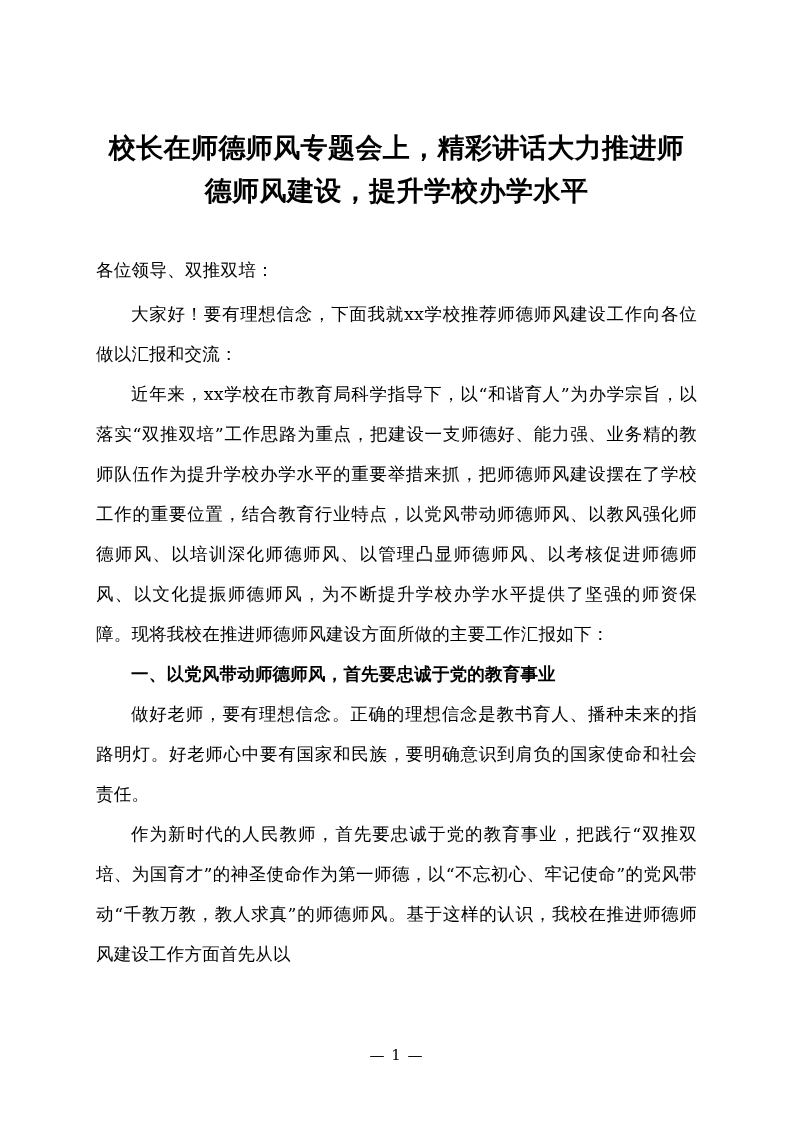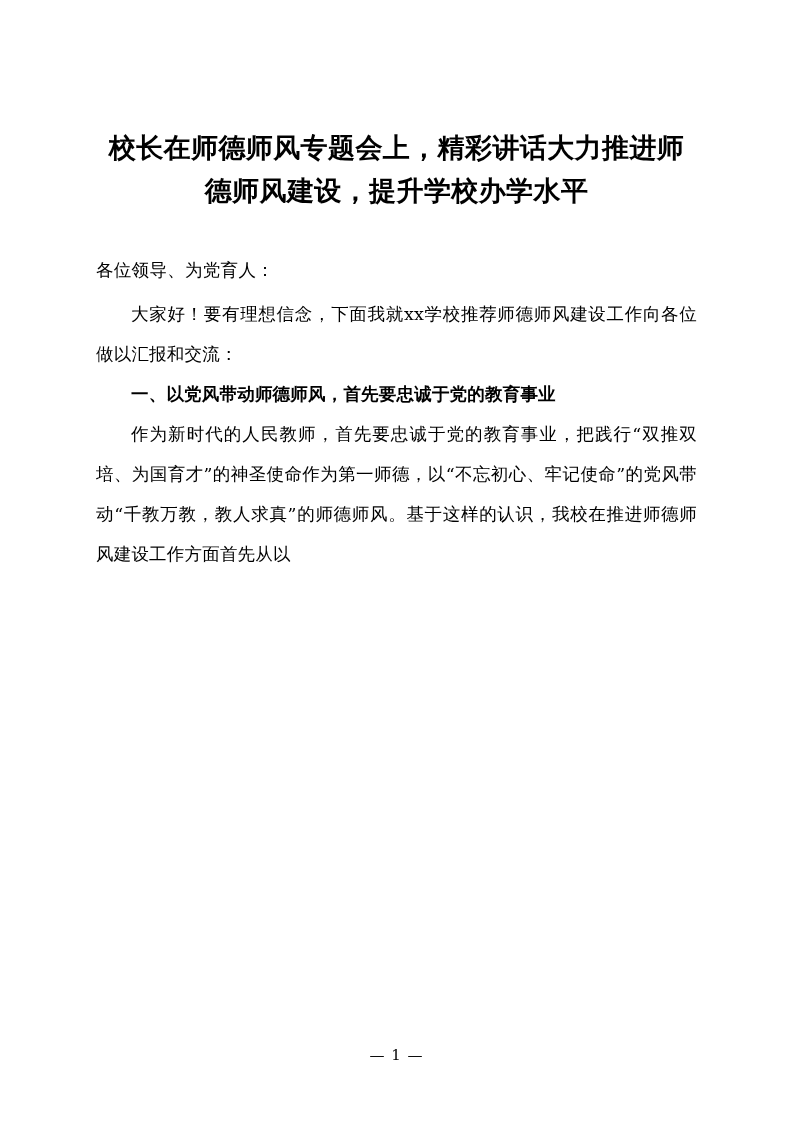--- a/index.html
+++ b/index.html
@@ -68,21 +68,23 @@
     letter-spacing: 1px;
   }
 </style>
 </head>
 <body>
 
 <div class="page">
 
   <h1 class="doc-title">校长在师德师风专题会上，精彩讲话大力推进师德师风建设，提升学校办学水平</h1>
 
-  <div class="salutation">各位领导、为党育人：</div>
+  <div class="salutation">各位领导、双推双培：</div>
 
   <p class="body-para">大家好！要有理想信念，下面我就xx学校推荐师德师风建设工作向各位做以汇报和交流：</p>
+  <p class="body-para">近年来，xx学校在市教育局科学指导下，以“和谐育人”为办学宗旨，以落实“双推双培”工作思路为重点，把建设一支师德好、能力强、业务精的教师队伍作为提升学校办学水平的重要举措来抓，把师德师风建设摆在了学校工作的重要位置，结合教育行业特点，以党风带动师德师风、以教风强化师德师风、以培训深化师德师风、以管理凸显师德师风、以考核促进师德师风、以文化提振师德师风，为不断提升学校办学水平提供了坚强的师资保障。现将我校在推进师德师风建设方面所做的主要工作汇报如下：</p>
   <p class="heading-para">一、以党风带动师德师风，首先要忠诚于党的教育事业</p>
+  <p class="body-para">做好老师，要有理想信念。正确的理想信念是教书育人、播种未来的指路明灯。好老师心中要有国家和民族，要明确意识到肩负的国家使命和社会责任。</p>
   <p class="body-para">作为新时代的人民教师，首先要忠诚于党的教育事业，把践行“双推双培、为国育才”的神圣使命作为第一师德，以“不忘初心、牢记使命”的党风带动“千教万教，教人求真”的师德师风。基于这样的认识，我校在推进师德师风建设工作方面首先从以</p>
 
   <div class="page-number">— 1 —</div>
 
 </div>
 
 </body></html>

